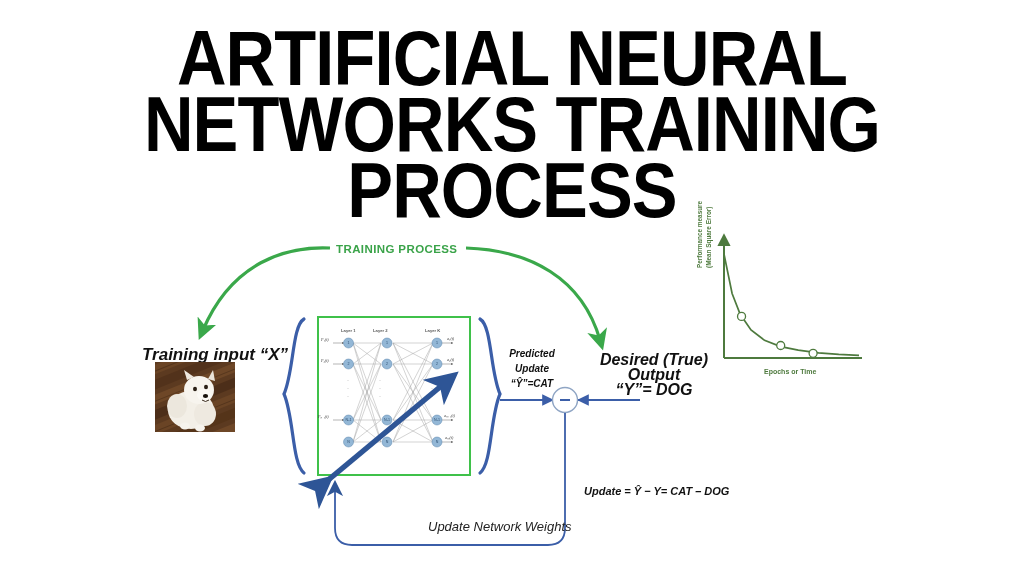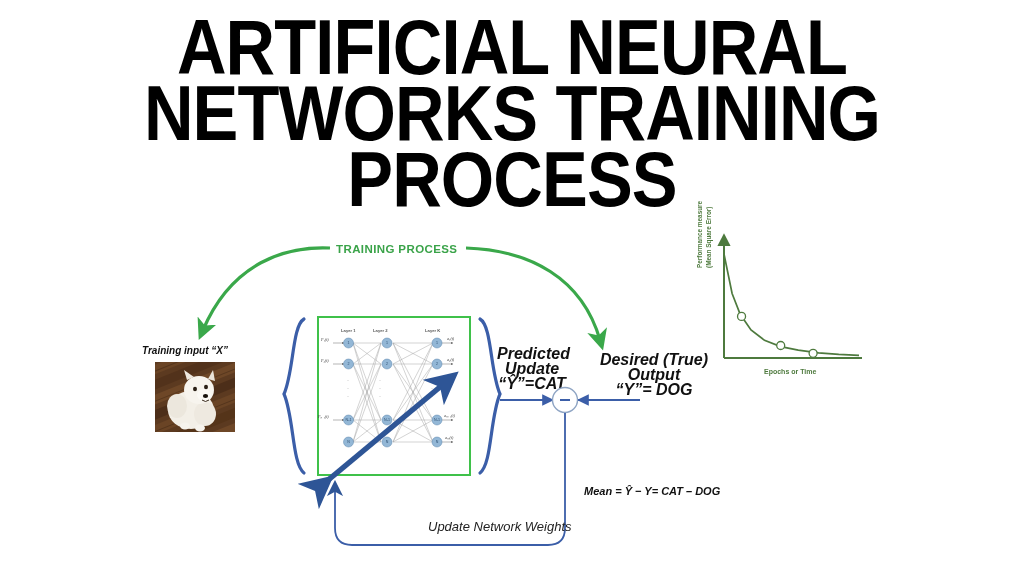--- a/index.html
+++ b/index.html
@@ -6,21 +6,21 @@
   html,body{margin:0;padding:0;}
   body{
     width:1024px;height:576px;background:#ffffff;overflow:hidden;
     font-family:"Liberation Sans", sans-serif;
     position:relative;
   }
   #stage{position:absolute;left:0;top:0;width:1024px;height:576px;}
 
   
   .title-block{
-    position:absolute;left:0;top:14px;width:1024px;
+    position:absolute;left:0;top:25px;width:1024px;
     text-align:center;
   }
   .title-line{
     font-family:"Liberation Sans", sans-serif;
     font-weight:700;
     color:#000000;
     font-size:78px;
     line-height:66px;
     letter-spacing:-1px;
     transform:scaleX(0.88);
@@ -36,40 +36,40 @@
 
   
   .train-ds{
     position:absolute;left:336px;top:243px;
     font-size:11.5px;font-weight:700;letter-spacing:.4px;
     color:#3aa349;
   }
 
   
   .train-in{
-    left:142px;top:345px;font-size:10px;
+    left:142px;top:345px;font-size:17px;
   }
 
   
   .photo{
     position:absolute;left:155px;top:362px;width:80px;height:70px;
     overflow:hidden;background:#4a2c18;
   }
   .photo svg{display:block;}
 
   
   .nnbox{
     position:absolute;left:317px;top:316px;width:154px;height:160px;
     border:2px solid #3fc14a;background:#ffffff;box-sizing:border-box;
   }
   .nnsvg{position:absolute;left:317px;top:316px;width:154px;height:160px;}
 
   
   .pred{
-    left:497px;top:346px;font-size:16px;text-align:center;width:70px;
+    left:497px;top:346px;font-size:10px;text-align:center;width:70px;
     line-height:15px;white-space:normal;
   }
   .desired{
     left:592px;top:352px;font-size:16px;text-align:center;width:124px;
     line-height:15px;white-space:normal;
   }
   .errlbl{
     left:584px;top:485px;font-size:11px;
   }
   .updlbl{
@@ -315,21 +315,21 @@
     <line x1="500" y1="400" x2="553" y2="400" stroke="#3b5ea8" stroke-width="1.8" marker-end="url(#bArrow)"></line>
 
     <line x1="640" y1="400" x2="578" y2="400" stroke="#3b5ea8" stroke-width="1.8" marker-end="url(#bArrow)"></line>
 
     <circle cx="565" cy="400" r="12.5" fill="#ffffff" stroke="#8fa5c4" stroke-width="1.4"></circle>
     <line x1="560" y1="400" x2="570" y2="400" stroke="#3b5ea8" stroke-width="2"></line>
 
     <path d="M565,413 L565,528 Q565,545 548,545 L352,545 Q335,545 335,528 L335,488" fill="none" stroke="#3b5ea8" stroke-width="1.8" marker-end="url(#bArrowUp)"></path>
   </svg>
 
-  <div class="lbl bi errlbl">Mean = Ŷ − Y= CAT – DOG</div>
+  <div class="lbl bi errlbl">Update = Ŷ − Y= CAT – DOG</div>
   <div class="lbl it updlbl">Update Network Weights</div>
 
   <div class="chartwrap">
     <div class="ylab2">
       <span>Performance measure</span>
     </div>
     <div class="ylab2" style="left:11px;">
       <span>(Mean Square Error)</span>
     </div>
     <div class="xlab">Epochs or Time</div>

